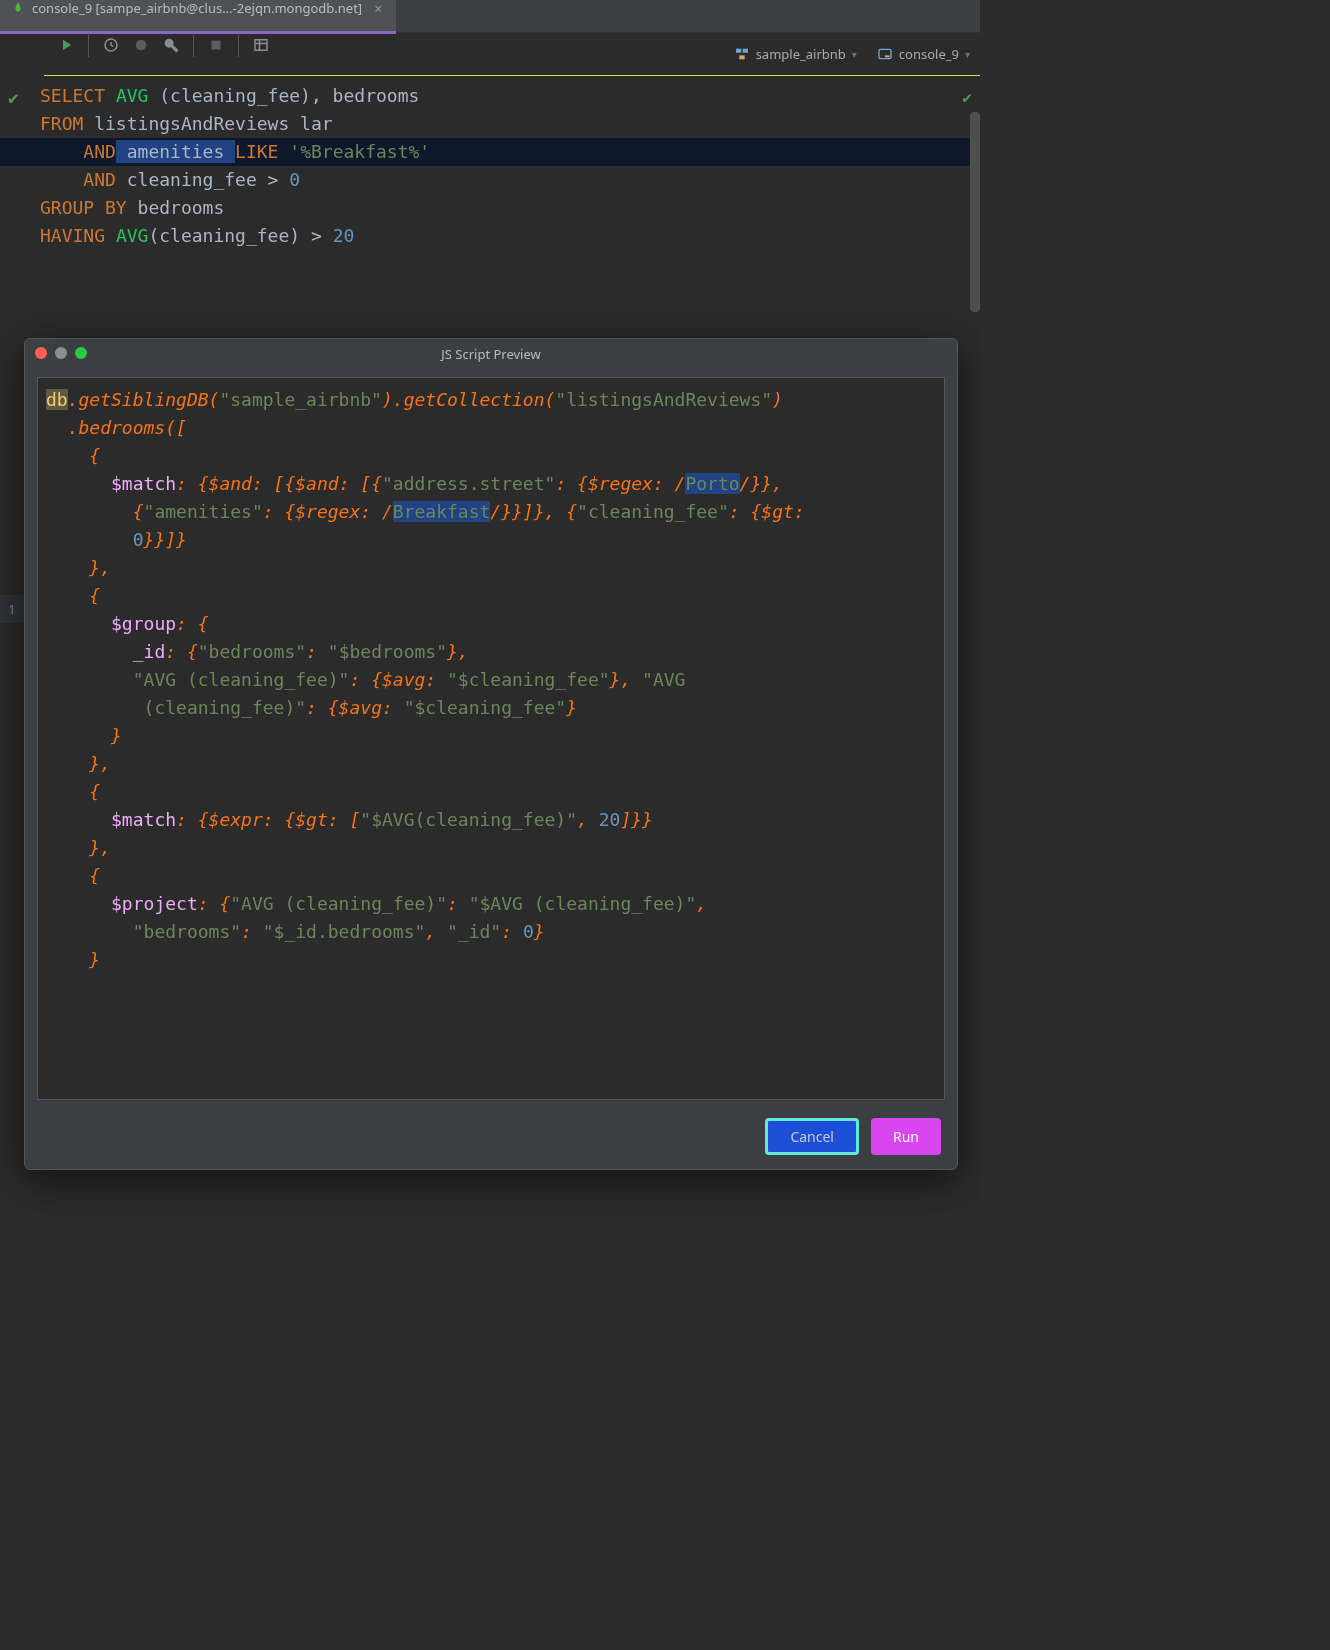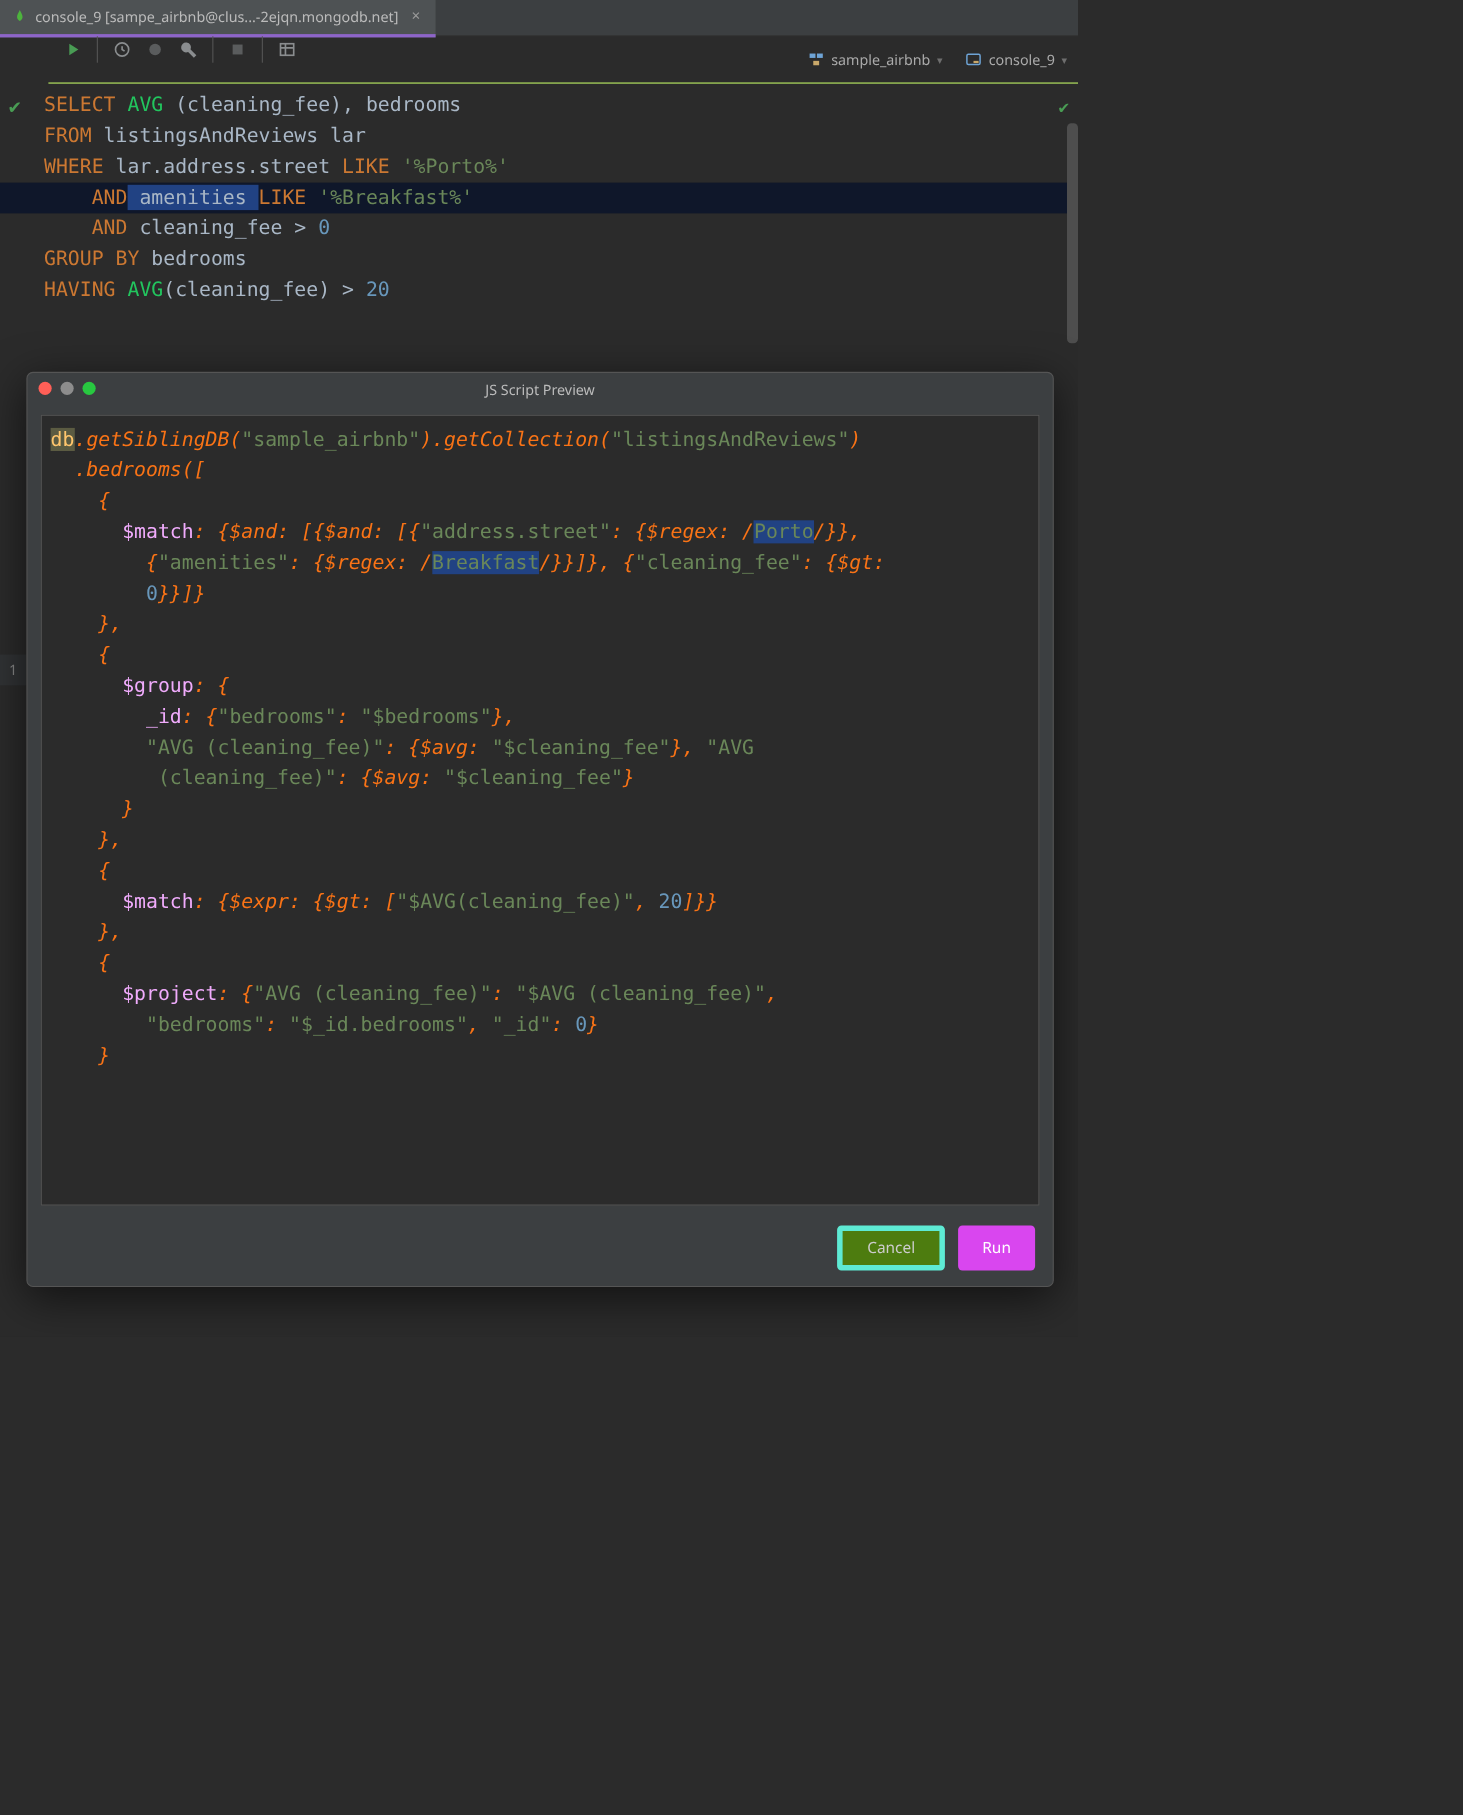--- a/index.html
+++ b/index.html
@@ -1,18 +1,18 @@
 <!DOCTYPE html>
 <html><head>
 <meta charset="utf-8">
 <style>
   html,body{margin:0;padding:0;background:#2b2b2b;color:#a9b7c6;font-family:Menlo,Consolas,monospace;font-size:15px;}
   body{width:980px;height:1215px;overflow:hidden;position:relative;}
   .tab-bar{background:#3c3f41;height:32px;border-bottom:1px solid #323232;display:flex;align-items:center;}
-  .tab{display:flex;align-items:center;height:32px;padding:0 14px 0 12px;background:#4e5254;border-bottom:3px solid #8e65c9;font-family:system-ui,-apple-system,sans-serif;font-size:13px;color:#bbb;gap:8px;}
+  .tab{display:flex;height:32px;padding:0 14px 0 12px;background:#4e5254;border-bottom:3px solid #8e65c9;font-family:system-ui,-apple-system,sans-serif;font-size:13px;color:#bbb;gap:8px;}
   .tab .leaf{width:12px;height:12px;}
   .tab .close{color:#999;font-size:14px;margin-left:4px;}
   .toolbar{background:#2b2b2b;height:42px;border-bottom:1px solid #bef264;display:flex;padding:0 10px;gap:6px;margin-left:44px;}
   .tb-sep{width:1px;height:24px;background:#555;margin:0 4px;}
   .tb-btn{width:24px;height:24px;display:flex;align-items:center;justify-content:center;color:#8a8d8f;}
   .tb-btn svg{width:18px;height:18px;}
   .tb-spacer{flex:1;}
   .bc{display:flex;align-items:center;gap:6px;font-family:system-ui,sans-serif;font-size:13px;color:#aaa;}
   .bc .chev{color:#6e6e6e;font-size:10px;}
   .editor{position:relative;padding:6px 0 0 40px;line-height:28px;font-size:18px;}
@@ -34,21 +34,21 @@
   .tr-r{background:#ff5f57;} .tr-y{background:#8d8d8d;} .tr-g{background:#28c840;}
   .preview{flex:1;margin:8px 12px 8px 12px;background:#2b2b2b;border:1px solid #555;overflow:hidden;padding:8px 0 0 8px;font-size:18px;line-height:28px;}
   .plh{background:#5b5b42;color:#ffc66d;}
   .pstr{color:#6a8759;}
   .pnum{color:#6897bb;}
   .pfn{color:#f0abfc;}
   .pid{color:#f97316;font-style:italic;}
   .reghl{background:#214283;}
   .modal-buttons{display:flex;justify-content:flex-end;gap:12px;padding:10px 16px 14px;}
   .btn{font-family:system-ui,sans-serif;font-size:14px;padding:6px 22px;border-radius:4px;border:none;cursor:pointer;}
-  .btn-cancel{background:#4d7c0f;color:#ccc;border:5px solid #5eead4;}
+  .btn-cancel{background:#1d4ed8;color:#ccc;border:3px solid #5eead4;}
   .btn-run{background:#d946ef;color:#fff;}
   .row-num{position:absolute;left:0;top:595px;width:24px;height:28px;background:#313335;color:#888;font-size:13px;display:flex;align-items:center;justify-content:center;font-family:system-ui,sans-serif;}
 </style>
 </head>
 <body>
 
 <div class="tab-bar">
   <div class="tab">
     <span>
       <svg class="leaf" viewBox="0 0 24 24">
@@ -115,21 +115,20 @@
     <span class="chev">▾</span>
   </div>
 </div>
 
 <div class="editor">
   <span class="gutter-ok">✔</span>
   <span class="status-ok">✔</span>
   <div class="sb"></div>
   <div class="ln"><span class="kw">SELECT</span> <span class="fn">AVG</span><span class="id"> (cleaning_fee), bedrooms</span></div>
   <div class="ln"><span class="kw">FROM</span><span class="id"> listingsAndReviews lar</span></div>
-  <div class="ln"><span class="kw">WHERE</span><span class="id"> lar.address.street </span><span class="kw">LIKE</span><span class="str"> '%Porto%'</span></div>
   <div class="ln cur-line">    <span class="kw">AND</span><span class="id hl"> amenities </span><span class="kw">LIKE</span><span class="str"> '%Breakfast%'</span></div>
   <div class="ln">    <span class="kw">AND</span><span class="id"> cleaning_fee &gt; </span><span class="num">0</span></div>
   <div class="ln"><span class="kw">GROUP BY</span><span class="id"> bedrooms</span></div>
   <div class="ln"><span class="kw">HAVING</span> <span class="fn">AVG</span><span class="id">(cleaning_fee) &gt; </span><span class="num">20</span></div>
 </div>
 
 <div class="row-num">1</div>
 
 <div class="modal-backdrop">
   <div class="modal-title">

